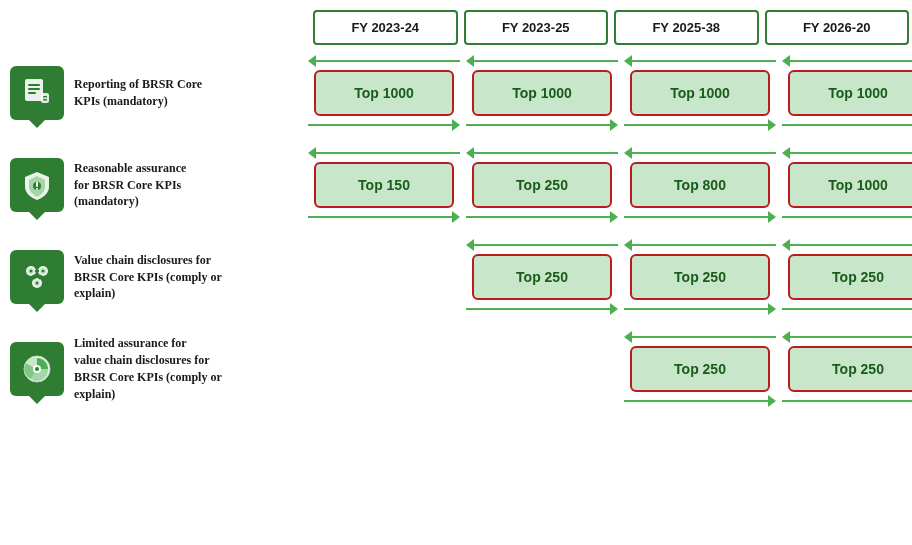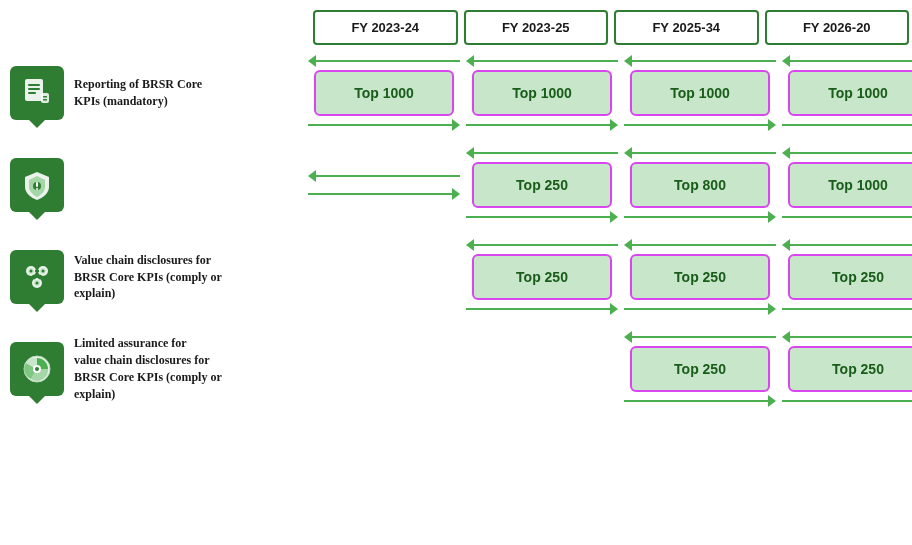--- a/index.html
+++ b/index.html
@@ -128,21 +128,21 @@
       border-top: 6px solid transparent;
       border-bottom: 6px solid transparent;
       border-right: 8px solid #4caf50;
       margin-right: 0;
     }
 
     .value-cell {
       width: 140px;
       height: 46px;
       background: #c8e6c9;
-      border: 2px solid #d946ef;
+      border: 2px solid #b91c1c;
       border-radius: 6px;
       display: flex;
       align-items: center;
       justify-content: center;
       font-weight: bold;
       font-size: 14px;
       color: #1a5c1a;
     }
 
     .bottom-arrow {
@@ -169,21 +169,21 @@
     }
   </style>
 </head>
 <body>
 
 <div class="container">
 
   <div class="header-row">
     <div class="header-cell">FY 2023-24</div>
     <div class="header-cell">FY 2023-25</div>
-    <div class="header-cell">FY 2025-34</div>
+    <div class="header-cell">FY 2025-38</div>
     <div class="header-cell">FY 2026-20</div>
   </div>
 
   <div class="data-row">
     <div class="label-area">
       <div class="icon-box">
 
         <svg class="icon-svg" viewBox="0 0 32 32">
           <rect x="4" y="2" width="18" height="22" rx="2" fill="white" opacity="0.9"></rect>
           <rect x="7" y="7" width="12" height="2" rx="1" fill="#2e7d32"></rect>
@@ -253,27 +253,29 @@
       <div class="icon-box">
 
         <svg class="icon-svg" viewBox="0 0 32 32">
           <path d="M16 3 L28 8 L28 18 C28 24 22 29 16 31 C10 29 4 24 4 18 L4 8 Z" fill="white" opacity="0.9"></path>
           <path d="M16 7 L24 11 L24 18 C24 22 20 26 16 28 C12 26 8 22 8 18 L8 11 Z" fill="#a5d6a7"></path>
           <circle cx="16" cy="17" r="4" fill="#2e7d32"></circle>
           <rect x="15" y="13" width="2" height="5" rx="1" fill="white"></rect>
           <circle cx="16" cy="20" r="1" fill="white"></circle>
         </svg>
       </div>
+      <div class="label-text">Reasonable assurance<br>for BRSR Core KPIs<br>(mandatory)</div>
     </div>
     <div class="cells-area">
       <div class="cell-wrapper">
         <div class="top-arrow">
           <div class="arrow-head-left"></div>
           <div class="arrow-line"></div>
         </div>
+        <div class="value-cell">Top 150</div>
         <div class="bottom-arrow">
           <div class="arrow-line"></div>
           <div class="arrow-head-right"></div>
         </div>
       </div>
       <div class="cell-wrapper">
         <div class="top-arrow">
           <div class="arrow-head-left"></div>
           <div class="arrow-line"></div>
         </div>

